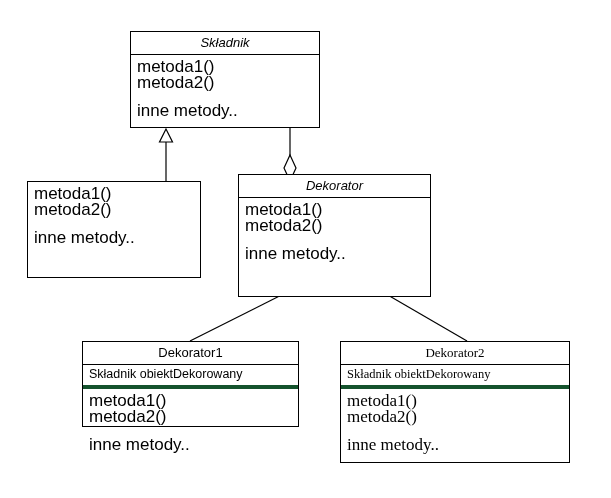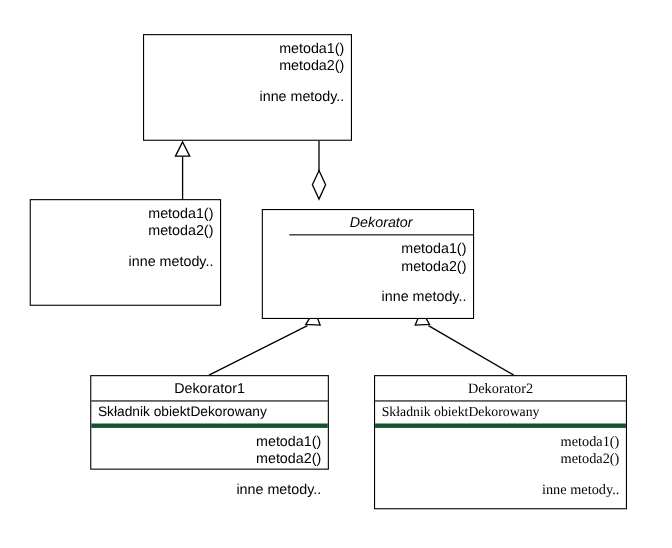--- a/index.html
+++ b/index.html
@@ -50,23 +50,22 @@
   .uml-attrs {
     box-sizing: border-box;
     border-bottom: 4px solid #14532d;
     padding: 2px 6px 3px 6px;
     font-size: 12.5px;
     line-height: 15px;
   }
   .uml-ops {
     box-sizing: border-box;
     padding: 4px 6px 6px 6px;
-    font-size: 13px;
+    font-size: 17px;
     line-height: 16px;
-    text-align: right;
   }
   .uml-ops .op {
     white-space: nowrap;
   }
   .uml-ops .gap {
     height: 12px;
   }
 </style>
 </head>
 <body>
@@ -90,38 +89,39 @@
       <polygon points="286,282 278,295 291,295.5" fill="#ffffff" stroke="#000000" stroke-width="1.2"></polygon>
     </g>
 
     <g>
       <line x1="467" y1="341" x2="389.5" y2="296" stroke="#000000" stroke-width="1.2"></line>
       <polygon points="383,282 377.5,295.5 390.5,295" fill="#ffffff" stroke="#000000" stroke-width="1.2"></polygon>
     </g>
   </svg>
 
   <div class="uml-class" style="left:130px; top:31px; width:190px; height:97px;">
+    <div class="uml-name abstract">Składnik</div>
     <div class="uml-ops">
       <div class="op">metoda1()</div>
       <div class="op">metoda2()</div>
       <div class="gap"></div>
       <div class="op">inne metody..</div>
     </div>
   </div>
 
   <div class="uml-class" style="left:27px; top:181px; width:174px; height:97px;">
     <div class="uml-ops">
       <div class="op">metoda1()</div>
       <div class="op">metoda2()</div>
       <div class="gap"></div>
       <div class="op">inne metody..</div>
     </div>
   </div>
 
-  <div class="uml-class" style="left:238px; top:190px; width:193px; height:100px;padding-left:24px;">
+  <div class="uml-class" style="left:238px; top:174px; width:193px; height:123px;">
     <div class="uml-name abstract">Dekorator</div>
     <div class="uml-ops">
       <div class="op">metoda1()</div>
       <div class="op">metoda2()</div>
       <div class="gap"></div>
       <div class="op">inne metody..</div>
     </div>
   </div>
 
   <div class="uml-class" style="left:82px; top:341px; width:217px; height:86px;">

